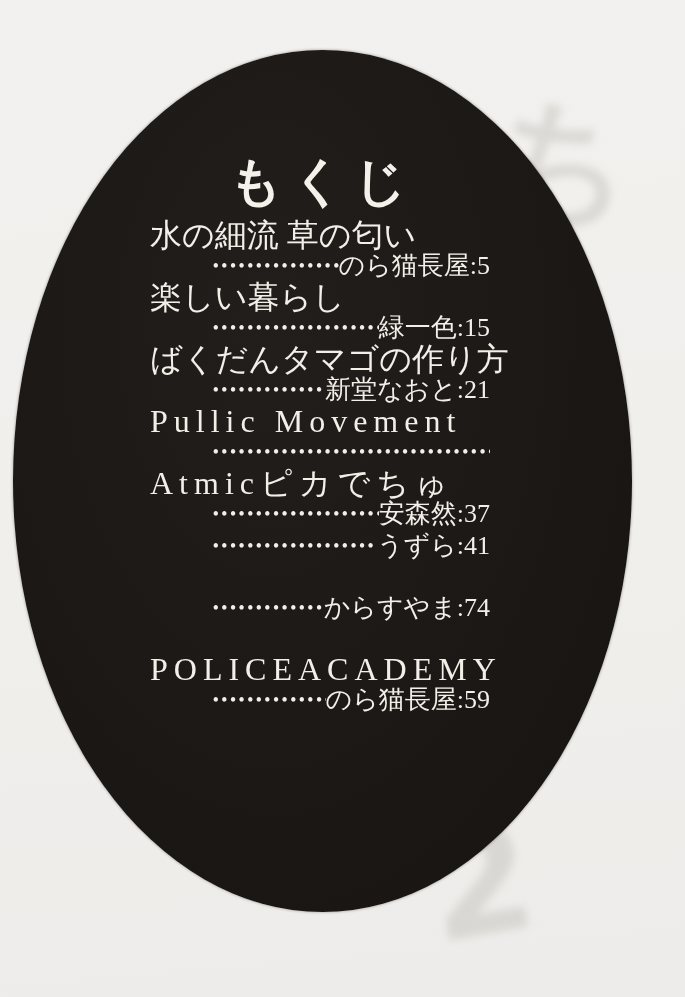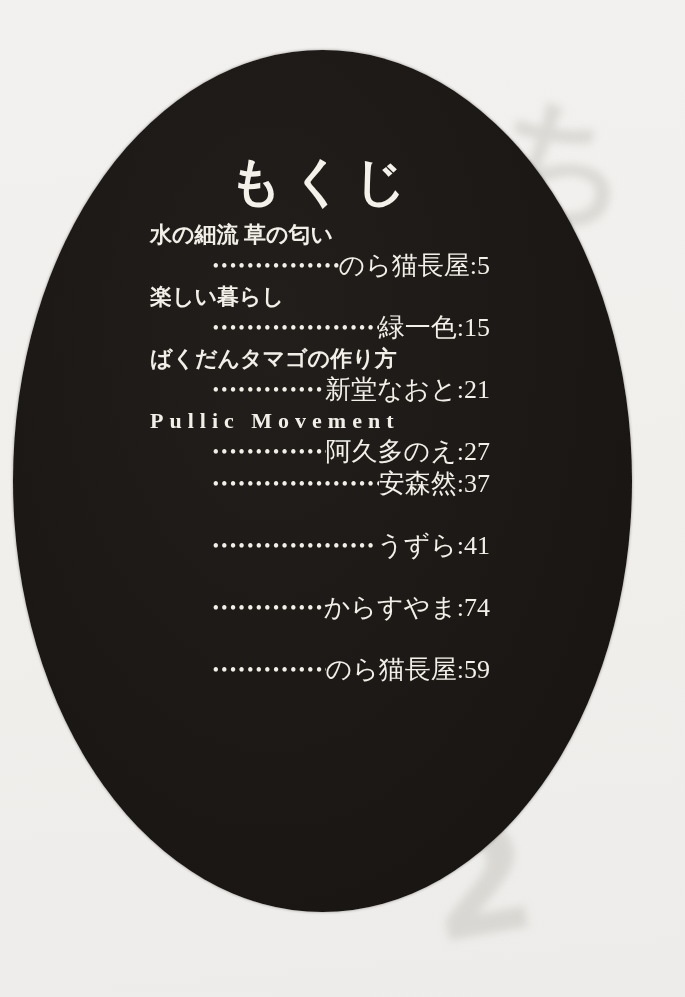--- a/index.html
+++ b/index.html
@@ -23,21 +23,21 @@
     box-shadow:0 0 3px rgba(40,35,30,.45);
   }
   .toc-title {
     position:absolute; top:106px; left:0; width:100%; margin:0;
     text-align:center; color:#f4f1ea; font-size:52px; font-weight:bold;
     letter-spacing:9px; line-height:1;
   }
   .entries { position:absolute; top:170px; left:137px; width:356px; }
   .entry { height:62px; }
   .entry-title {
-    color:#f2efe8; font-size:22px; font-weight:bold;
+    color:#f2efe8; font-size:32px; font-weight:normal;
     line-height:30px; white-space:nowrap;
   }
   .entry-title.spaced { letter-spacing:6px; }
   .leader-row {
     display:flex; align-items:center; margin-left:63px; width:277px;
     height:32px; overflow:hidden;
   }
   .dots {
     flex:1 1 0; overflow:hidden; white-space:nowrap;
     color:#f2efe8; font-size:16px; font-weight:bold; letter-spacing:3px;
@@ -76,42 +76,43 @@
           <div class="entry-title">ばくだんタマゴの作り方</div>
           <div class="leader-row">
             <span class="dots">•••••••••••••••••••••••••••••••••••••••••••••••••••</span>
             <span class="credit"><span>新堂なおと</span><span>:</span><span>21</span></span>
           </div>
         </div>
         <div class="entry">
           <div class="entry-title spaced">Pullic Movement</div>
           <div class="leader-row">
             <span class="dots">•••••••••••••••••••••••••••••••••••••••••••••••••••</span>
-            <span class="credit"><span>阿久多のえ</span><span>:</span><span>27</span></span>
           </div>
         </div>
         <div class="entry">
+          <div class="entry-title spaced">Atmicピカでちゅ</div>
           <div class="leader-row">
             <span class="dots">•••••••••••••••••••••••••••••••••••••••••••••••••••</span>
             <span class="credit"><span>安森然</span><span>:</span><span>37</span></span>
           </div>
         </div>
         <div class="entry">
           <div class="leader-row">
             <span class="dots">•••••••••••••••••••••••••••••••••••••••••••••••••••</span>
             <span class="credit"><span>うずら</span><span>:</span><span>41</span></span>
           </div>
         </div>
         <div class="entry">
           <div class="leader-row">
             <span class="dots">•••••••••••••••••••••••••••••••••••••••••••••••••••</span>
             <span class="credit"><span>からすやま</span><span>:</span><span>74</span></span>
           </div>
         </div>
         <div class="entry">
+          <div class="entry-title spaced">POLICEACADEMY</div>
           <div class="leader-row">
             <span class="dots">•••••••••••••••••••••••••••••••••••••••••••••••••••</span>
             <span class="credit"><span>のら猫長屋</span><span>:</span><span>59</span></span>
           </div>
         </div>
       </div>
   </div>
 </div>
 
 </body></html>

